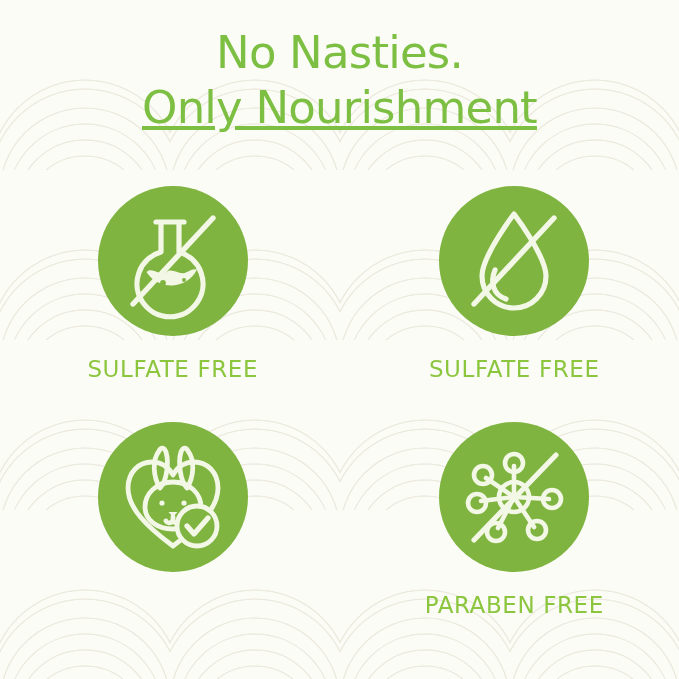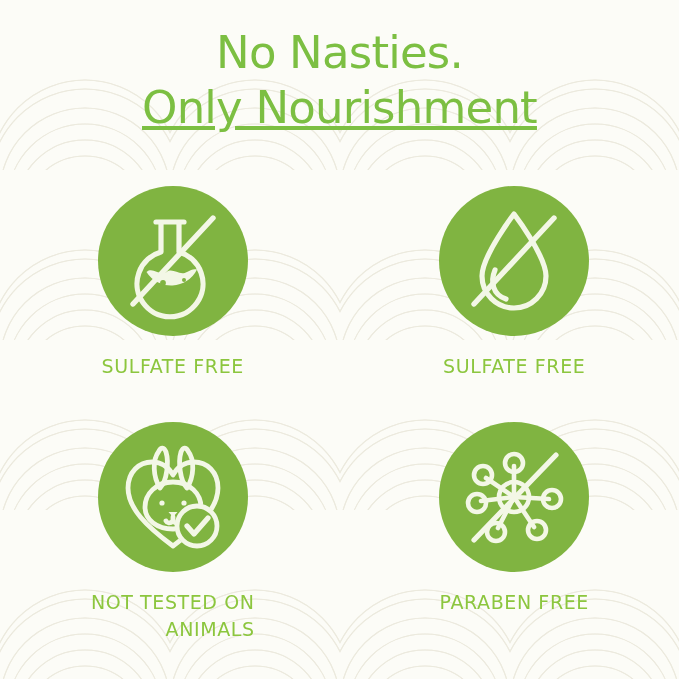--- a/index.html
+++ b/index.html
@@ -93,24 +93,24 @@
   .badge-disc svg {
     display: block;
     width: 150px;
     height: 150px;
   }
 
   .badge-label {
     margin-top: 17px;
     color: #8cc63e;
     font-family: "DejaVu Sans", sans-serif;
-    font-size: 19px;
+    font-size: 23px;
     letter-spacing: 0.6px;
     line-height: 1.42;
-    text-align: right;
+    text-align: left;
     white-space: pre-line;
   }
 </style>
 </head>
 <body>
 
 <div id="infographic">
 
   <svg id="wave-bg" viewBox="0 0 679 679" preserveAspectRatio="none" aria-hidden="true">
     <defs>
@@ -204,22 +204,20 @@
             <path d="M 75 99 C 72 102 69 101 68 99"></path>
             <path d="M 75 99 C 78 102 81 101 82 99"></path>
 
             <circle cx="99" cy="104" r="22" fill="#80b441" stroke="none"></circle>
             <circle cx="99" cy="104" r="20" fill="none" stroke="#f3f7e6" stroke-width="4.8"></circle>
 
             <path d="M 89 104 L 96 112 L 110 96" stroke-width="5.2"></path>
           </g>
         </svg>
       </div>
-      <div class="badge-label">NOT TESTED ON
-ANIMALS</div>
     </div>
 
     <div class="badge badge-col-right">
       <div class="badge-disc">
         <svg viewBox="0 0 150 150" aria-hidden="true">
           <g fill="none" stroke="#f3f7e6" stroke-width="4.6" stroke-linecap="round" stroke-linejoin="round">
 
             <path d="M 75 75 L 75 44"></path>
             <path d="M 75 75 L 47 56"></path>
             <path d="M 75 75 L 42 79"></path>

